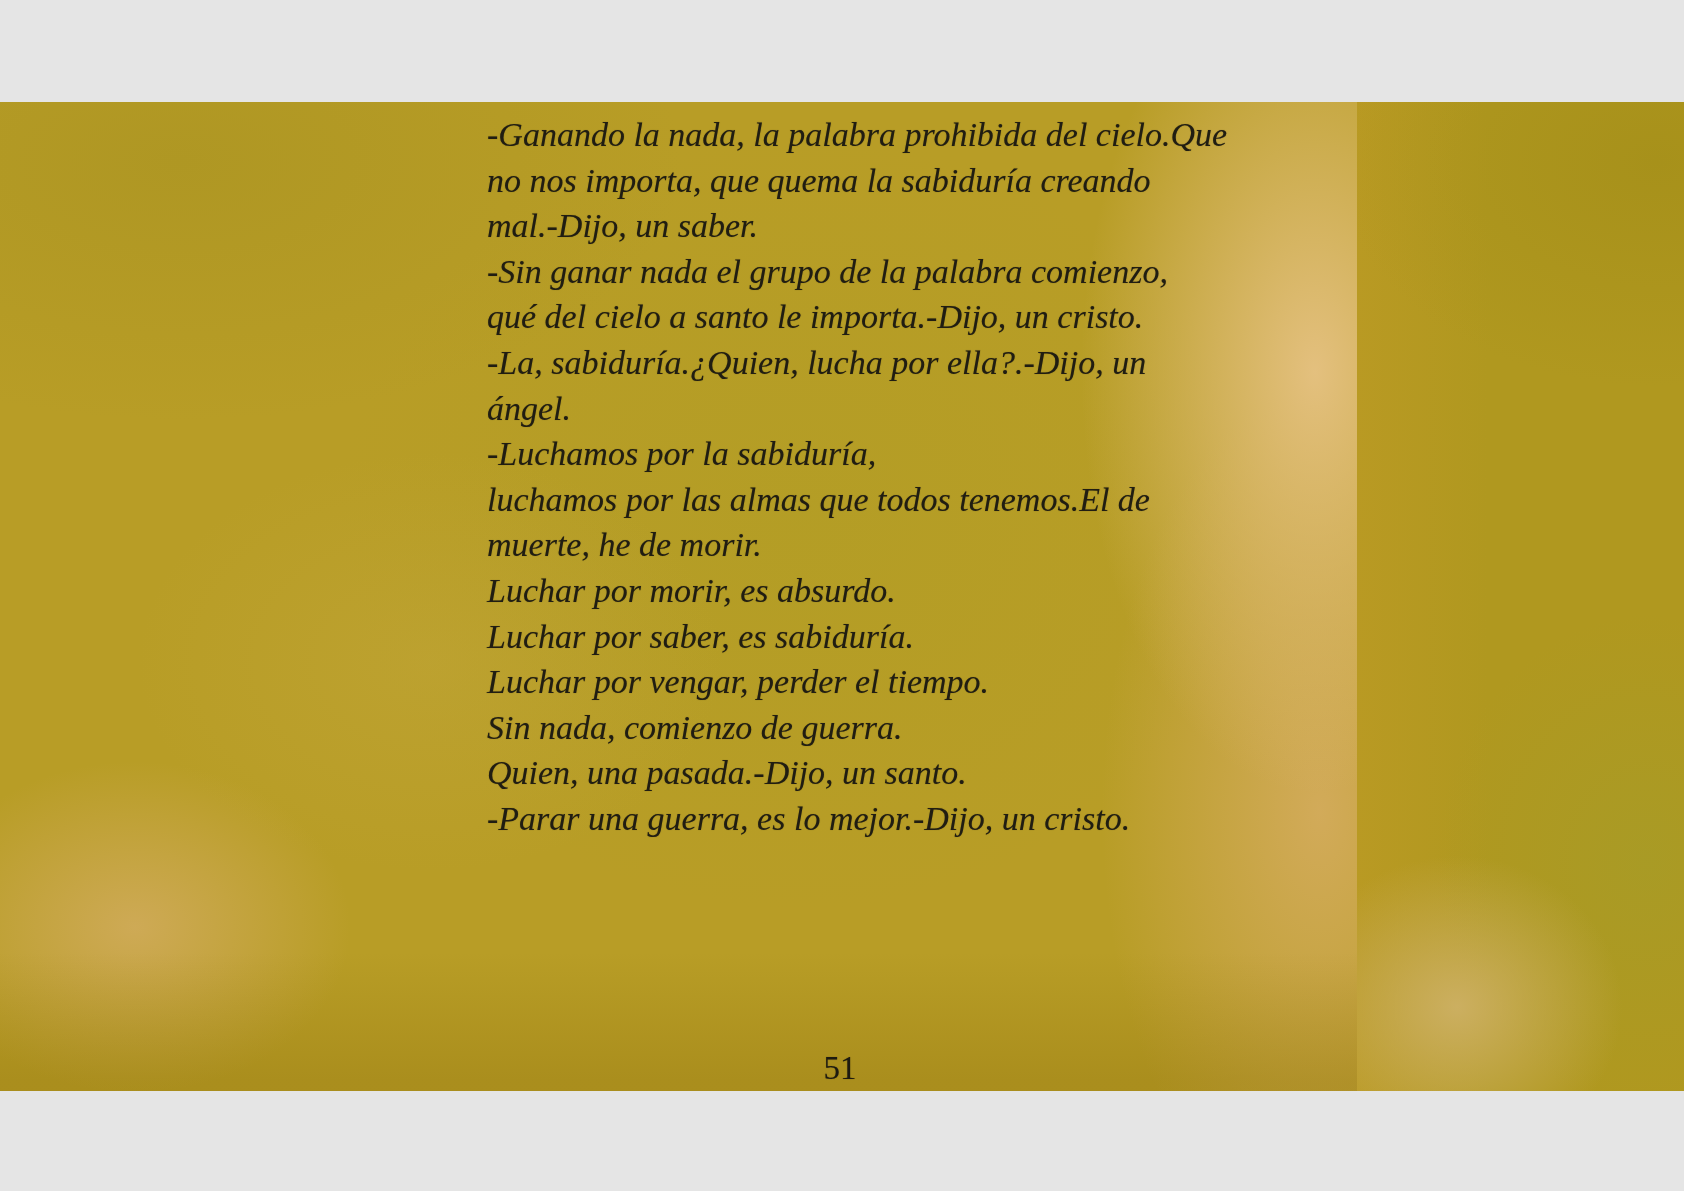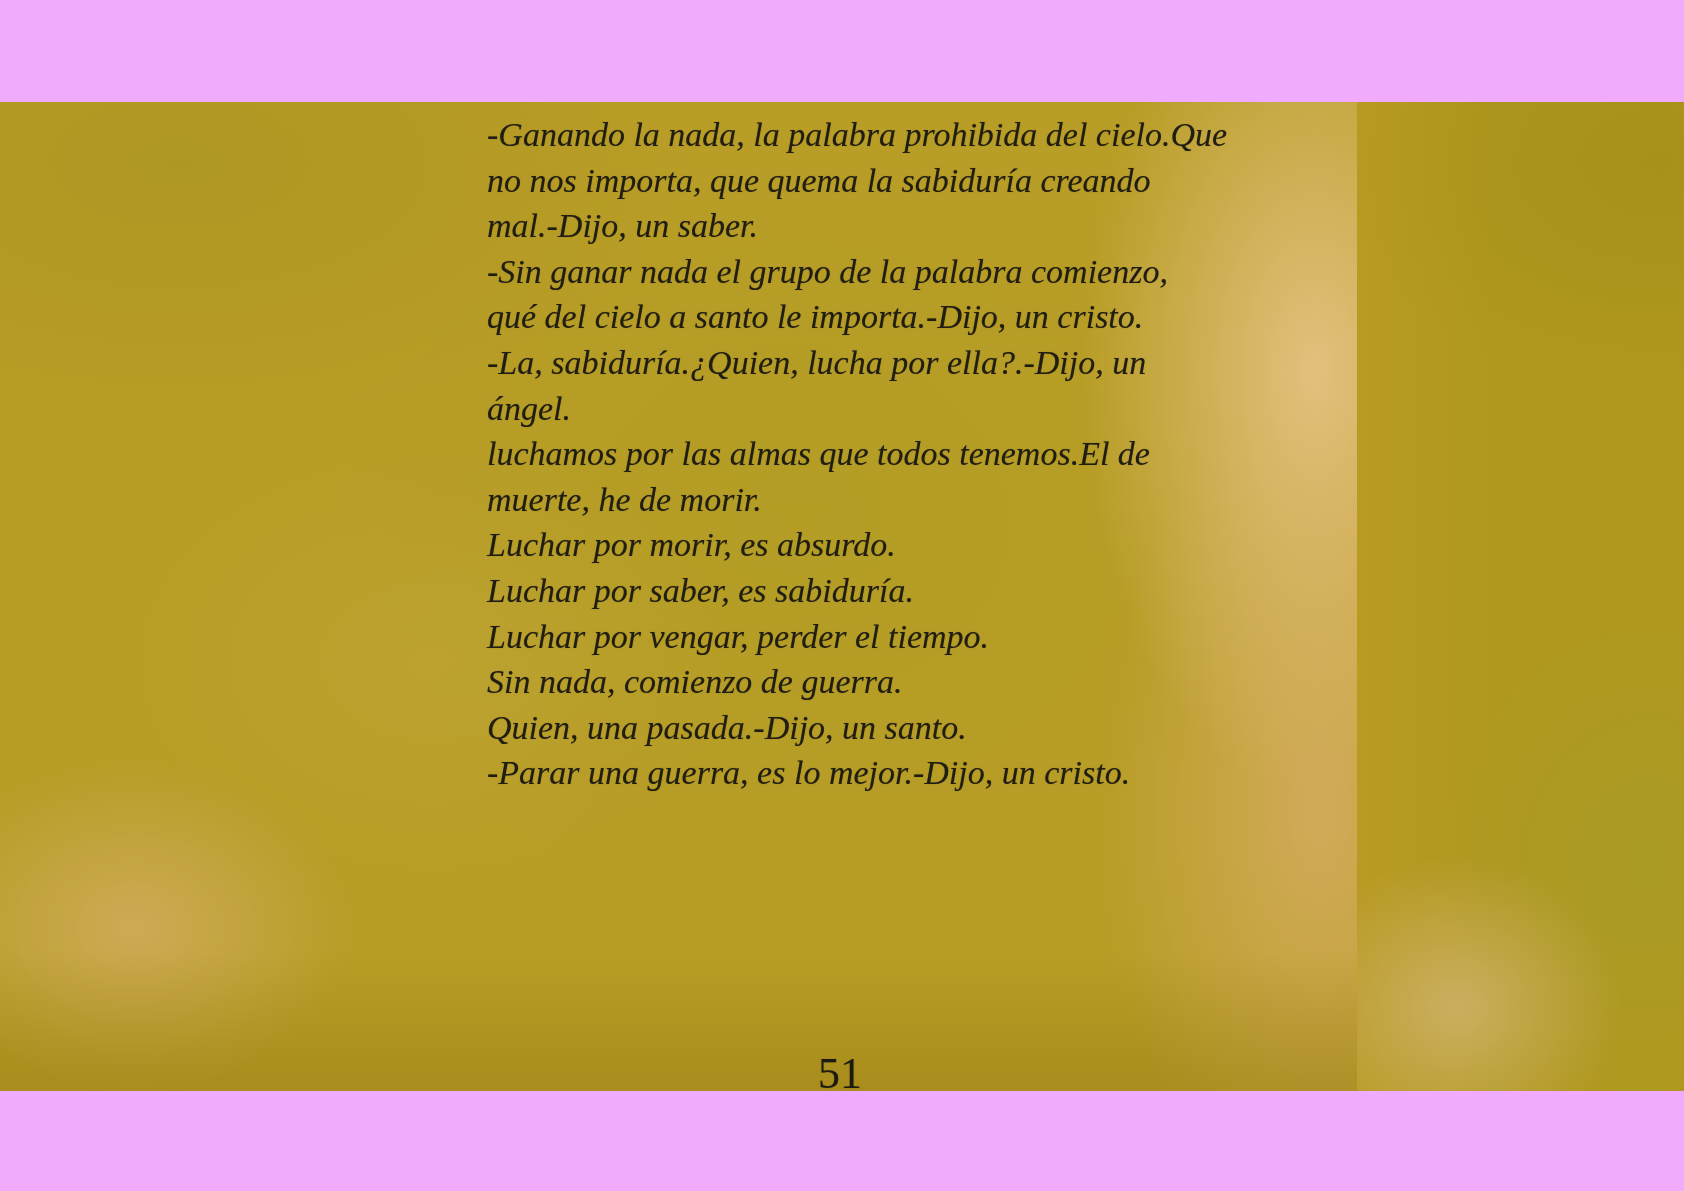--- a/index.html
+++ b/index.html
@@ -3,21 +3,21 @@
 <meta charset="utf-8">
 <style>
   html,body{margin:0;padding:0;}
   body{
     width:1684px;height:1191px;
     background:#ffffff;
     font-family:"Liberation Serif","DejaVu Serif",serif;
     overflow:hidden;
   }
   .frame{
-    position:relative;width:1684px;height:1191px;background:#f0abfc;overflow:hidden;
+    position:relative;width:1684px;height:1191px;background:#e5e5e5;overflow:hidden;
   }
   
   .photo{
     position:absolute;left:0;top:102px;width:1684px;height:989px;overflow:hidden;
   }
   .bg-main{
     position:absolute;left:0;top:0;width:1357px;height:989px;
     background-color:#b89d26;
     background-image:
       linear-gradient(180deg, rgba(0,0,0,0) 86%, rgba(140,110,10,.32) 99%),
@@ -44,41 +44,42 @@
     font-style:italic;
     font-size:34px;
     line-height:45.6px;
     white-space:nowrap;
     color:#201d12;
     text-shadow:0 0 1px rgba(45,38,15,.45);
   }
   .page-number{
     position:absolute;left:740px;top:948px;width:200px;
     text-align:center;
-    font-size:44px;line-height:1.1;
+    font-size:33px;line-height:1.1;
     color:#1d1a10;
     text-shadow:0 0 1px rgba(45,38,15,.45);
   }
 </style>
 </head>
 <body>
 
 <div class="frame">
   <div class="photo">
     <div class="bg-main"></div>
     <div class="bg-flank"></div>
 
     <div class="poem">
       <div class="line">-Ganando la nada, la palabra prohibida del cielo.Que</div>
       <div class="line">no nos importa, que quema la sabiduría creando</div>
       <div class="line">mal.-Dijo, un saber.</div>
       <div class="line">-Sin ganar nada el grupo de la palabra comienzo,</div>
       <div class="line">qué del cielo a santo le importa.-Dijo, un cristo.</div>
       <div class="line">-La, sabiduría.¿Quien, lucha por ella?.-Dijo, un</div>
       <div class="line">ángel.</div>
+      <div class="line">-Luchamos por la sabiduría,</div>
       <div class="line">luchamos por las almas que todos tenemos.El de</div>
       <div class="line">muerte, he de morir.</div>
       <div class="line">Luchar por morir, es absurdo.</div>
       <div class="line">Luchar por saber, es sabiduría.</div>
       <div class="line">Luchar por vengar, perder el tiempo.</div>
       <div class="line">Sin nada, comienzo de guerra.</div>
       <div class="line">Quien, una pasada.-Dijo, un santo.</div>
       <div class="line">-Parar una guerra, es lo mejor.-Dijo, un cristo.</div>
     </div>
 

